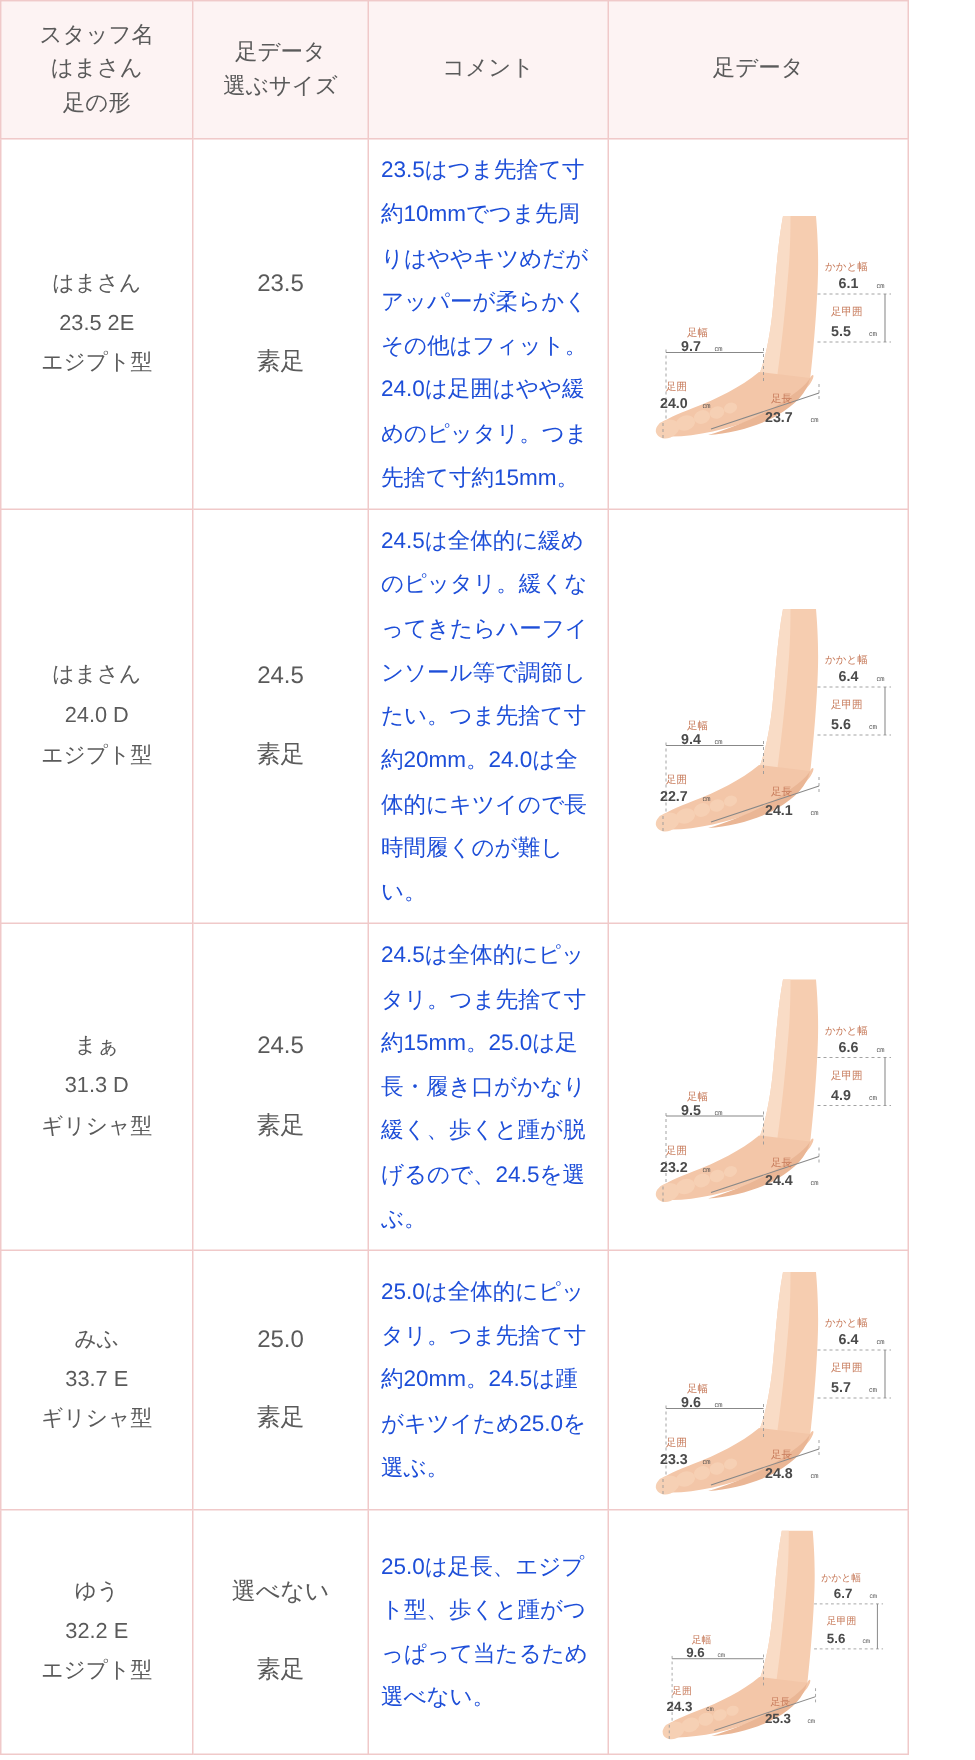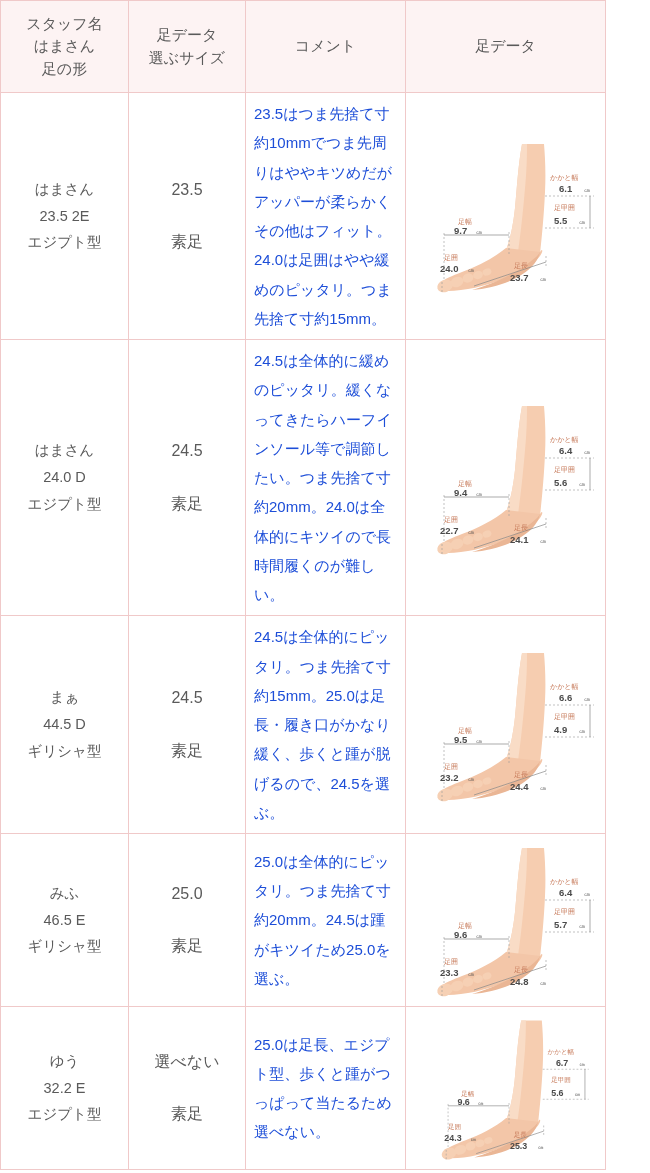--- a/index.html
+++ b/index.html
@@ -207,21 +207,21 @@
           <text class="lbl" x="140" y="74">足甲囲</text>
           <text class="val" x="140" y="88">5.6</text>
           <text class="unit" x="165" y="88">㎝</text>
         </svg>
       </td>
     </tr>
 
     <tr>
       <td class="cell-name">
         <div>まぁ</div>
-        <div>44.5 D</div>
+        <div>31.3 D</div>
         <div>ギリシャ型</div>
       </td>
       <td class="cell-size">
         <span class="size-main">24.5</span>
         <span class="size-sub">素足</span>
       </td>
       <td class="cell-comment">24.5は全体的にピッタリ。つま先捨て寸約15mm。25.0は足長・履き口がかなり緩く、歩くと踵が脱げるので、24.5を選ぶ。</td>
       <td class="cell-data">
         <svg class="foot-fig" width="190" height="160" viewBox="0 0 190 160">
           <g>
@@ -259,21 +259,21 @@
           <text class="lbl" x="140" y="74">足甲囲</text>
           <text class="val" x="140" y="88">4.9</text>
           <text class="unit" x="165" y="88">㎝</text>
         </svg>
       </td>
     </tr>
 
     <tr>
       <td class="cell-name">
         <div>みふ</div>
-        <div>46.5 E</div>
+        <div>33.7 E</div>
         <div>ギリシャ型</div>
       </td>
       <td class="cell-size">
         <span class="size-main">25.0</span>
         <span class="size-sub">素足</span>
       </td>
       <td class="cell-comment">25.0は全体的にピッタリ。つま先捨て寸約20mm。24.5は踵がキツイため25.0を選ぶ。</td>
       <td class="cell-data">
         <svg class="foot-fig" width="190" height="160" viewBox="0 0 190 160">
           <g>

